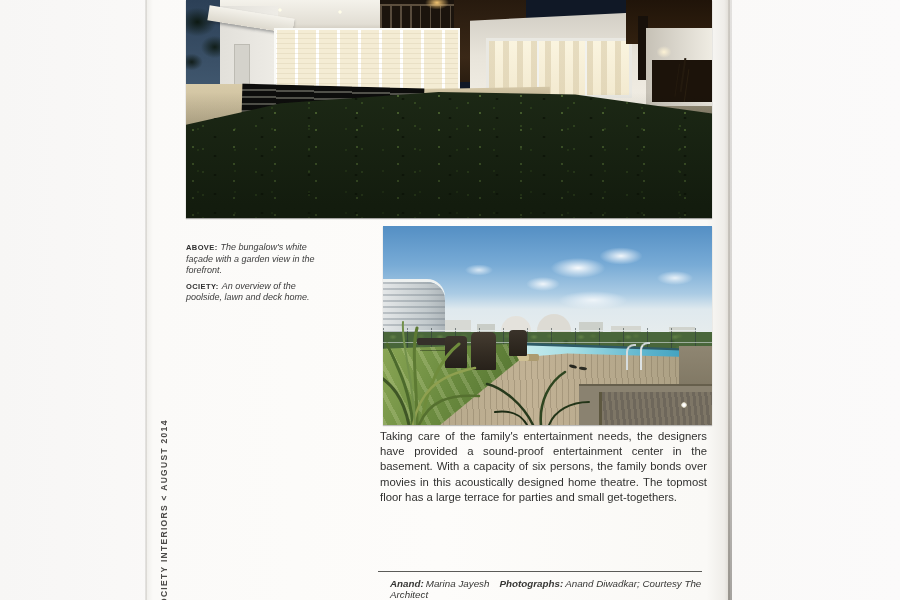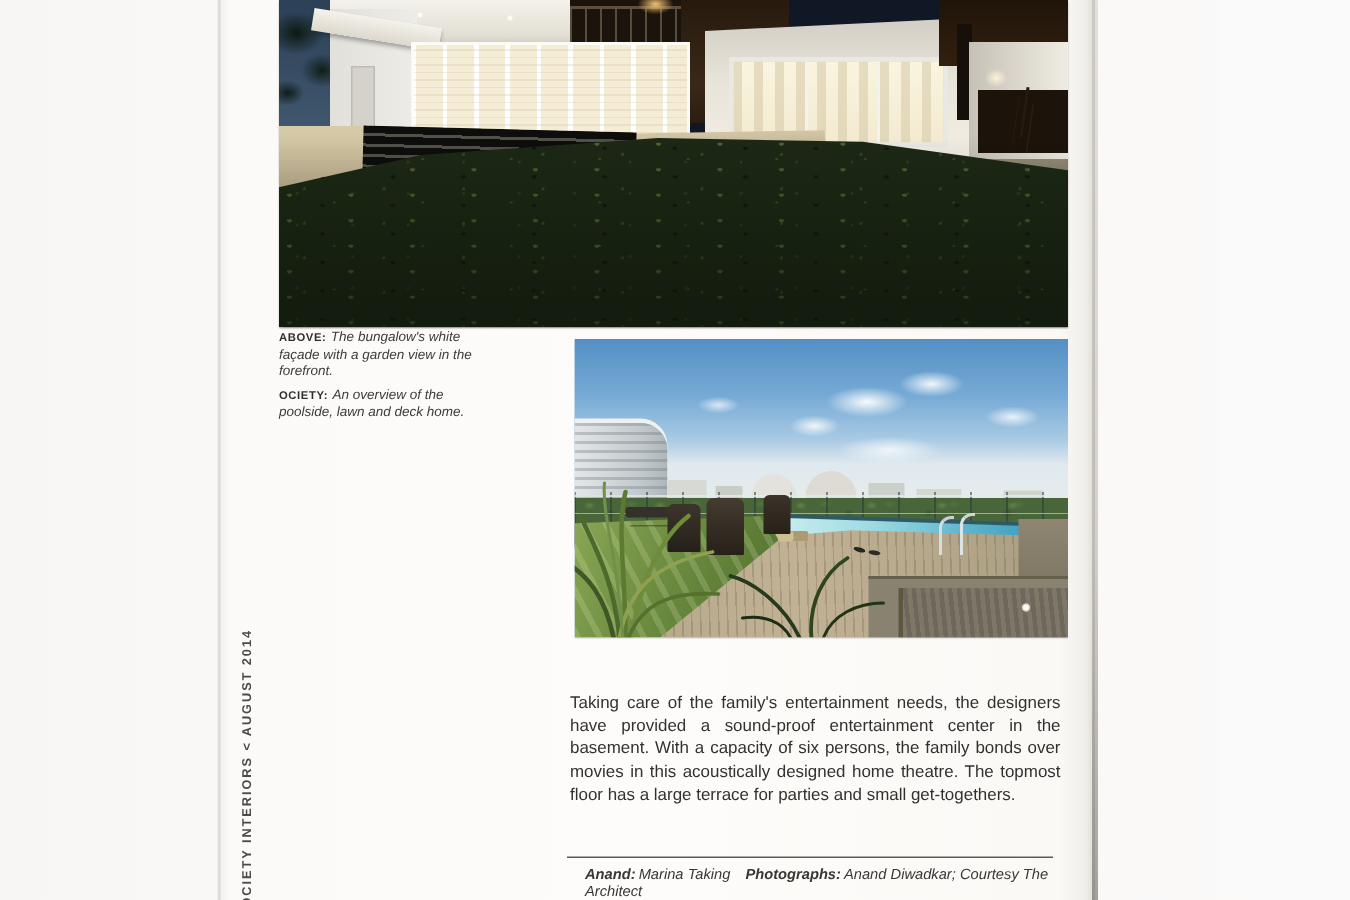--- a/index.html
+++ b/index.html
@@ -14,26 +14,26 @@
           overflow:hidden; }
   .page-edge-right { position:absolute; right:168px; top:0; width:4px; height:600px;
           background:linear-gradient(180deg, rgba(120,115,108,.18) 0%, rgba(110,105,98,.28) 60%, rgba(80,76,70,.5) 100%); }
   .page-edge-left { position:absolute; left:145px; top:0; width:2px; height:600px; background:rgba(160,155,148,.25); }
 
   
   .spine { position:absolute; left:13px; top:605px; transform:rotate(-90deg); transform-origin:0 0;
            font-size:8.5px; font-weight:bold; letter-spacing:1.3px; color:#4c4a48; white-space:nowrap; }
 
   
-  .caption-block { position:absolute; left:40px; top:219px; width:130px; color:#3c3c3c; }
+  .caption-block { position:absolute; left:40px; top:242px; width:130px; color:#3c3c3c; }
   .caption { font-style:italic; font-size:9px; line-height:11.5px; margin-bottom:4px; }
   .cap-label { font-style:normal; font-weight:bold; font-size:7.5px; letter-spacing:.4px; color:#2f2f2f; margin-right:3px; }
 
   
-  .bodycopy { position:absolute; left:234px; top:462px; width:327px; color:#313130; }
+  .bodycopy { position:absolute; left:234px; top:429px; width:327px; color:#313130; }
   .bodycopy p { font-size:11.3px; line-height:15.2px; text-align:justify; margin-bottom:8px; }
 
   
   .credits { position:absolute; left:232px; top:571px; width:324px; border-top:1px solid #5b5b58; padding:6px 0 0 12px;
              font-size:9.8px; font-style:italic; color:#373735; }
   .cred-label { font-weight:bold; margin-right:2px; }
   .cred-gap { display:inline-block; width:10px; }
 
   
   .photo-top { position:absolute; left:40px; top:0; width:526px; height:218px; background:#101826; overflow:hidden; box-shadow:0 1px 1px rgba(0,0,0,.35); }
@@ -255,21 +255,21 @@
           <path d="M144 199 C 138 188, 126 184, 112 186" stroke="#1d2c14" stroke-width="2"></path>
         </g>
       </svg>
     </div>
 
     <div class="bodycopy">
       <p>Taking care of the family's entertainment needs, the designers have provided a sound-proof entertainment center in the basement. With a capacity of six persons, the family bonds over movies in this acoustically designed home theatre. The topmost floor has a large terrace for parties and small get-togethers.</p>
     </div>
 
     <div class="credits">
-      <span class="cred-label">Anand:</span><span>Marina Taking</span><span class="cred-gap"></span><span class="cred-label">Photographs:</span><span>Anand Diwadkar; Courtesy The Architect</span>
+      <span class="cred-label">Anand:</span><span>Marina Jayesh</span><span class="cred-gap"></span><span class="cred-label">Photographs:</span><span>Anand Diwadkar; Courtesy The Architect</span>
     </div>
 
   </div>
 
   <div class="page-edge-left"></div>
   <div class="page-edge-right"></div>
 
 </div>
 
 </body></html>

